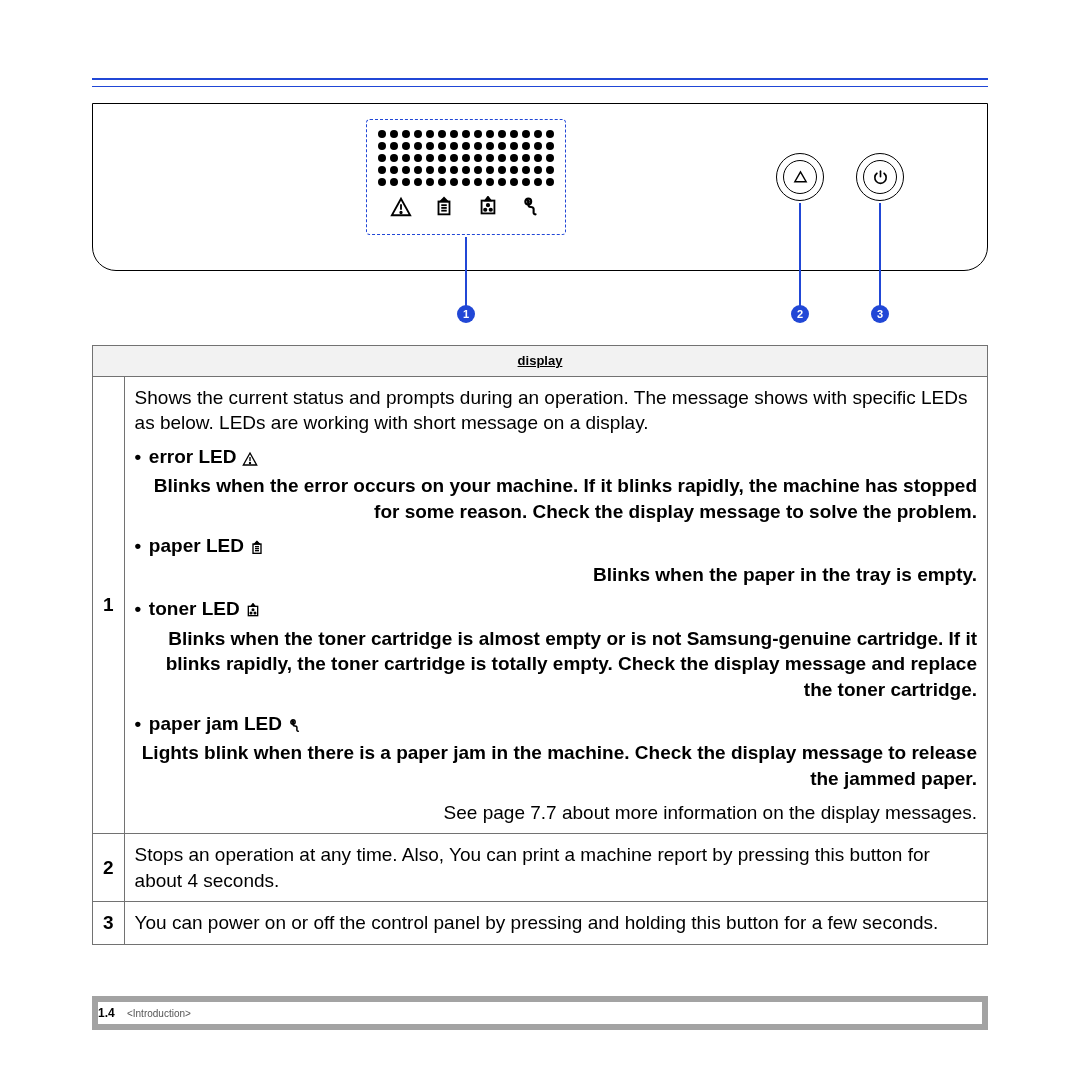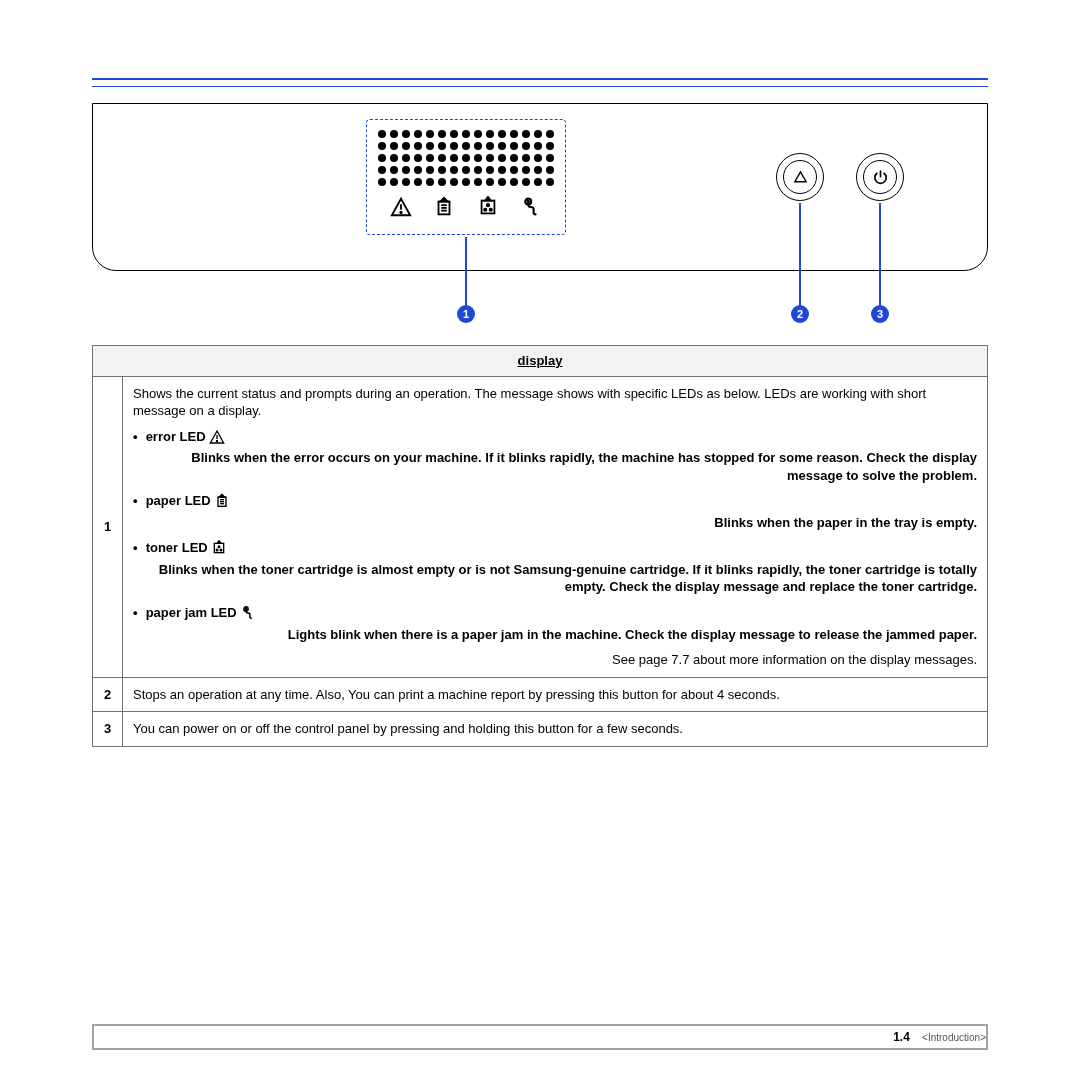--- a/index.html
+++ b/index.html
@@ -70,35 +70,35 @@
   table.desc {
     width: 100%; border-collapse: collapse; margin-top: 10px;
     border: 1px solid #727272;
   }
   table.desc th {
     background: #f2f2f2; font-weight: bold; text-align:center;
     border: 1px solid #727272; padding: 6px 8px; font-size: 13px; text-decoration: underline;
   }
   table.desc td {
     border: 1px solid #727272; padding: 8px 10px; vertical-align: middle;
-    font-size: 13px;
+    font-size: 19px;
   }
   td.num { text-align:center; font-weight:bold; width: 30px; }
   .cell1 p { margin: 0 0 8px 0; }
   .cell1 ul { margin: 0 0 8px 0; padding: 0; list-style: none; font-weight: bold; }
   .cell1 li { margin: 0 0 8px 0; padding-left: 0; }
   .cell1 li .label { }
   .cell1 li .bullet { display:inline-block; width:9px; }
   .cell1 li .desc-line { display:block;text-align:right; }
   .cell1 .mini-icon { display:inline-block; vertical-align:-4px; }
   .cell1 .mini-icon svg { width:16px; height:16px; }
 
   .footer {
-    position: absolute; left: 92px; right: 92px; top: 1024px;
-    border: 2px solid #a3a3a3; text-align: right; padding: 3px 0;
+    position: absolute; left: 92px; right: 92px; top: 996px;
+    border: 6px solid #a3a3a3; text-align: left; padding: 3px 0;
     font-size: 11px;
   }
   .footer .pn { font-weight: bold; font-size: 12px; }
   .footer .chap { color:#555; font-size:10px; }
 </style>
 </head>
 <body>
 
 <div class="page">
   <div class="hr-top"></div>

